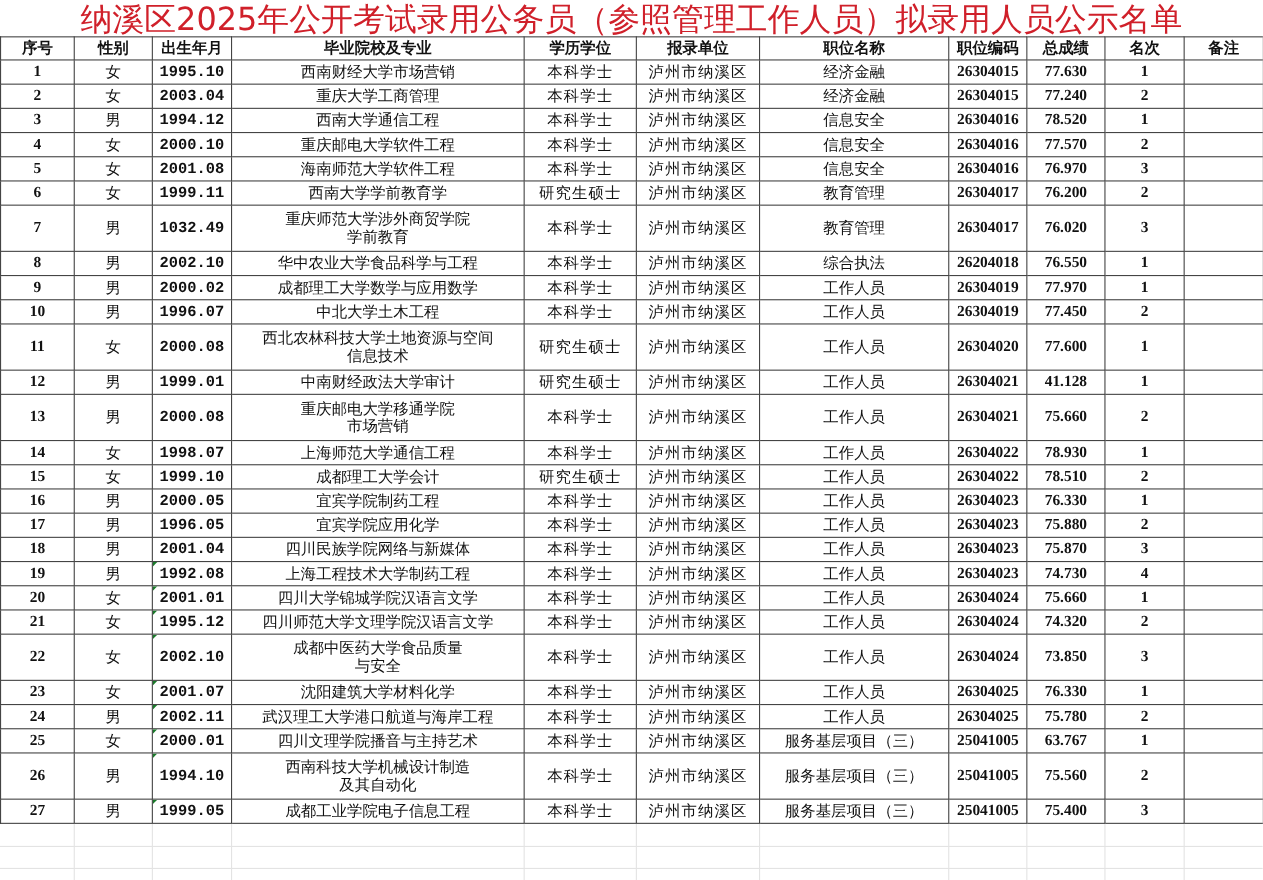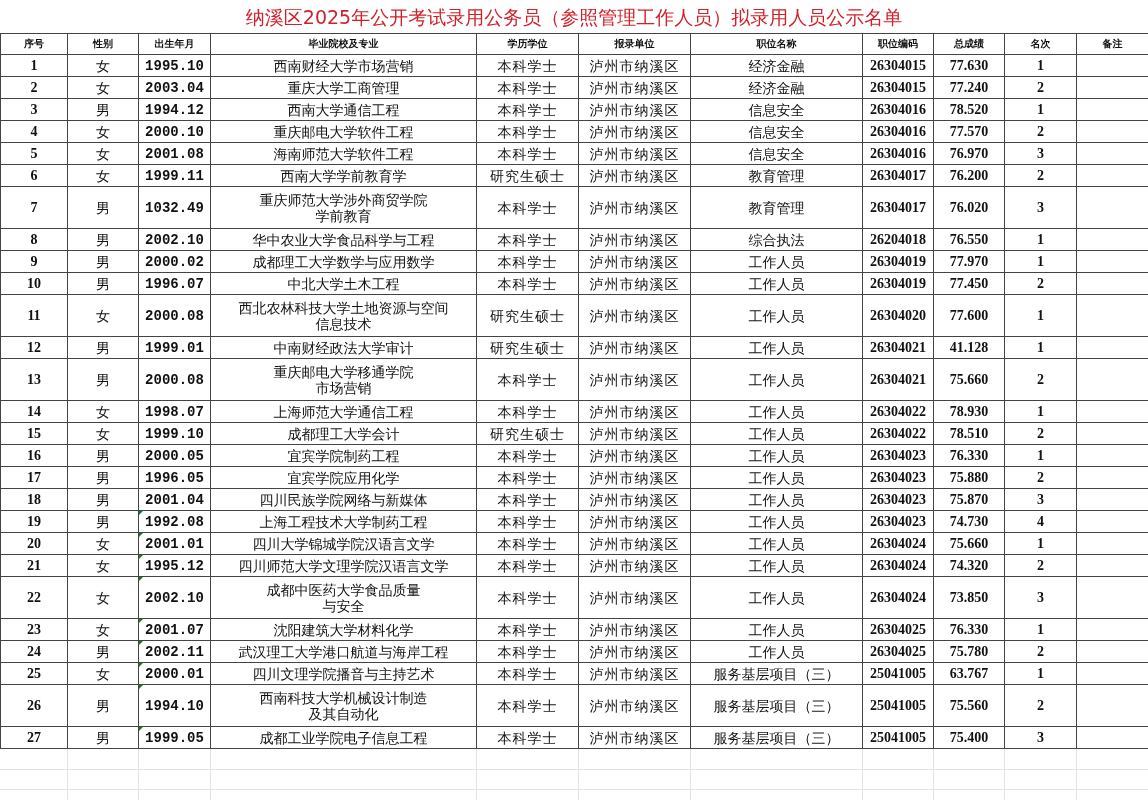--- a/index.html
+++ b/index.html
@@ -1,32 +1,32 @@
 <!DOCTYPE html>
 <html><head>
   <meta charset="utf-8">
   <style>
     html, body { margin: 0; padding: 0; background: #ffffff; }
     body { width: 1148px; height: 800px; position: relative; overflow: hidden; font-family: "DejaVu Serif", "Liberation Serif", serif; color: #111; }
     .title {
       position: absolute; left: 0; top: 0; width: 1148px; height: 33px;
-      text-align: center; color: #d0202a; font-size: 19px; line-height: 34px;
+      text-align: center; color: #d0202a; font-size: 29px; line-height: 34px;
       font-family: "DejaVu Sans", "Liberation Sans", sans-serif; letter-spacing: 0px; white-space: nowrap;
     }
     .title-inner { display: inline-block; margin-left: 0px; }
     table.roster {
       position: absolute; left: 0; top: 33px;
       border-collapse: collapse; table-layout: fixed; width: 1148px;
     }
     table.roster th, table.roster td {
       border: 1px solid #444; padding: 0; text-align: center; vertical-align: middle;
       overflow: hidden; white-space: nowrap;
     }
     table.roster th {
-      height: 20px; font-size: 10px; font-weight: bold; font-family: "DejaVu Sans", "Liberation Sans", sans-serif;
+      height: 20px; font-size: 14px; font-weight: bold; font-family: "DejaVu Sans", "Liberation Sans", sans-serif;
       line-height: 20px;
     }
     table.roster td { height: 21px; font-size: 14px; line-height: 16px; }
     table.roster tr.tall td { height: 41px; }
     td.num { font-weight: bold; font-size: 15px; font-family: "Liberation Serif", "DejaVu Serif", serif; }
     td.date { font-weight: bold; font-size: 13px; font-family: Liberation Mono, monospace; }
     td.code { font-weight: bold; font-size: 14px; font-family: "Liberation Serif", "DejaVu Serif", serif; text-align: left; padding-left: 2px; }
     td.score { font-weight: bold; font-size: 14px; font-family: "Liberation Serif", "DejaVu Serif", serif; }
     td.cn { font-size: 14px; font-family: "DejaVu Serif", "Liberation Serif", serif; }
     td.school { white-space: normal; line-height: 18px; font-size: 14px; }

